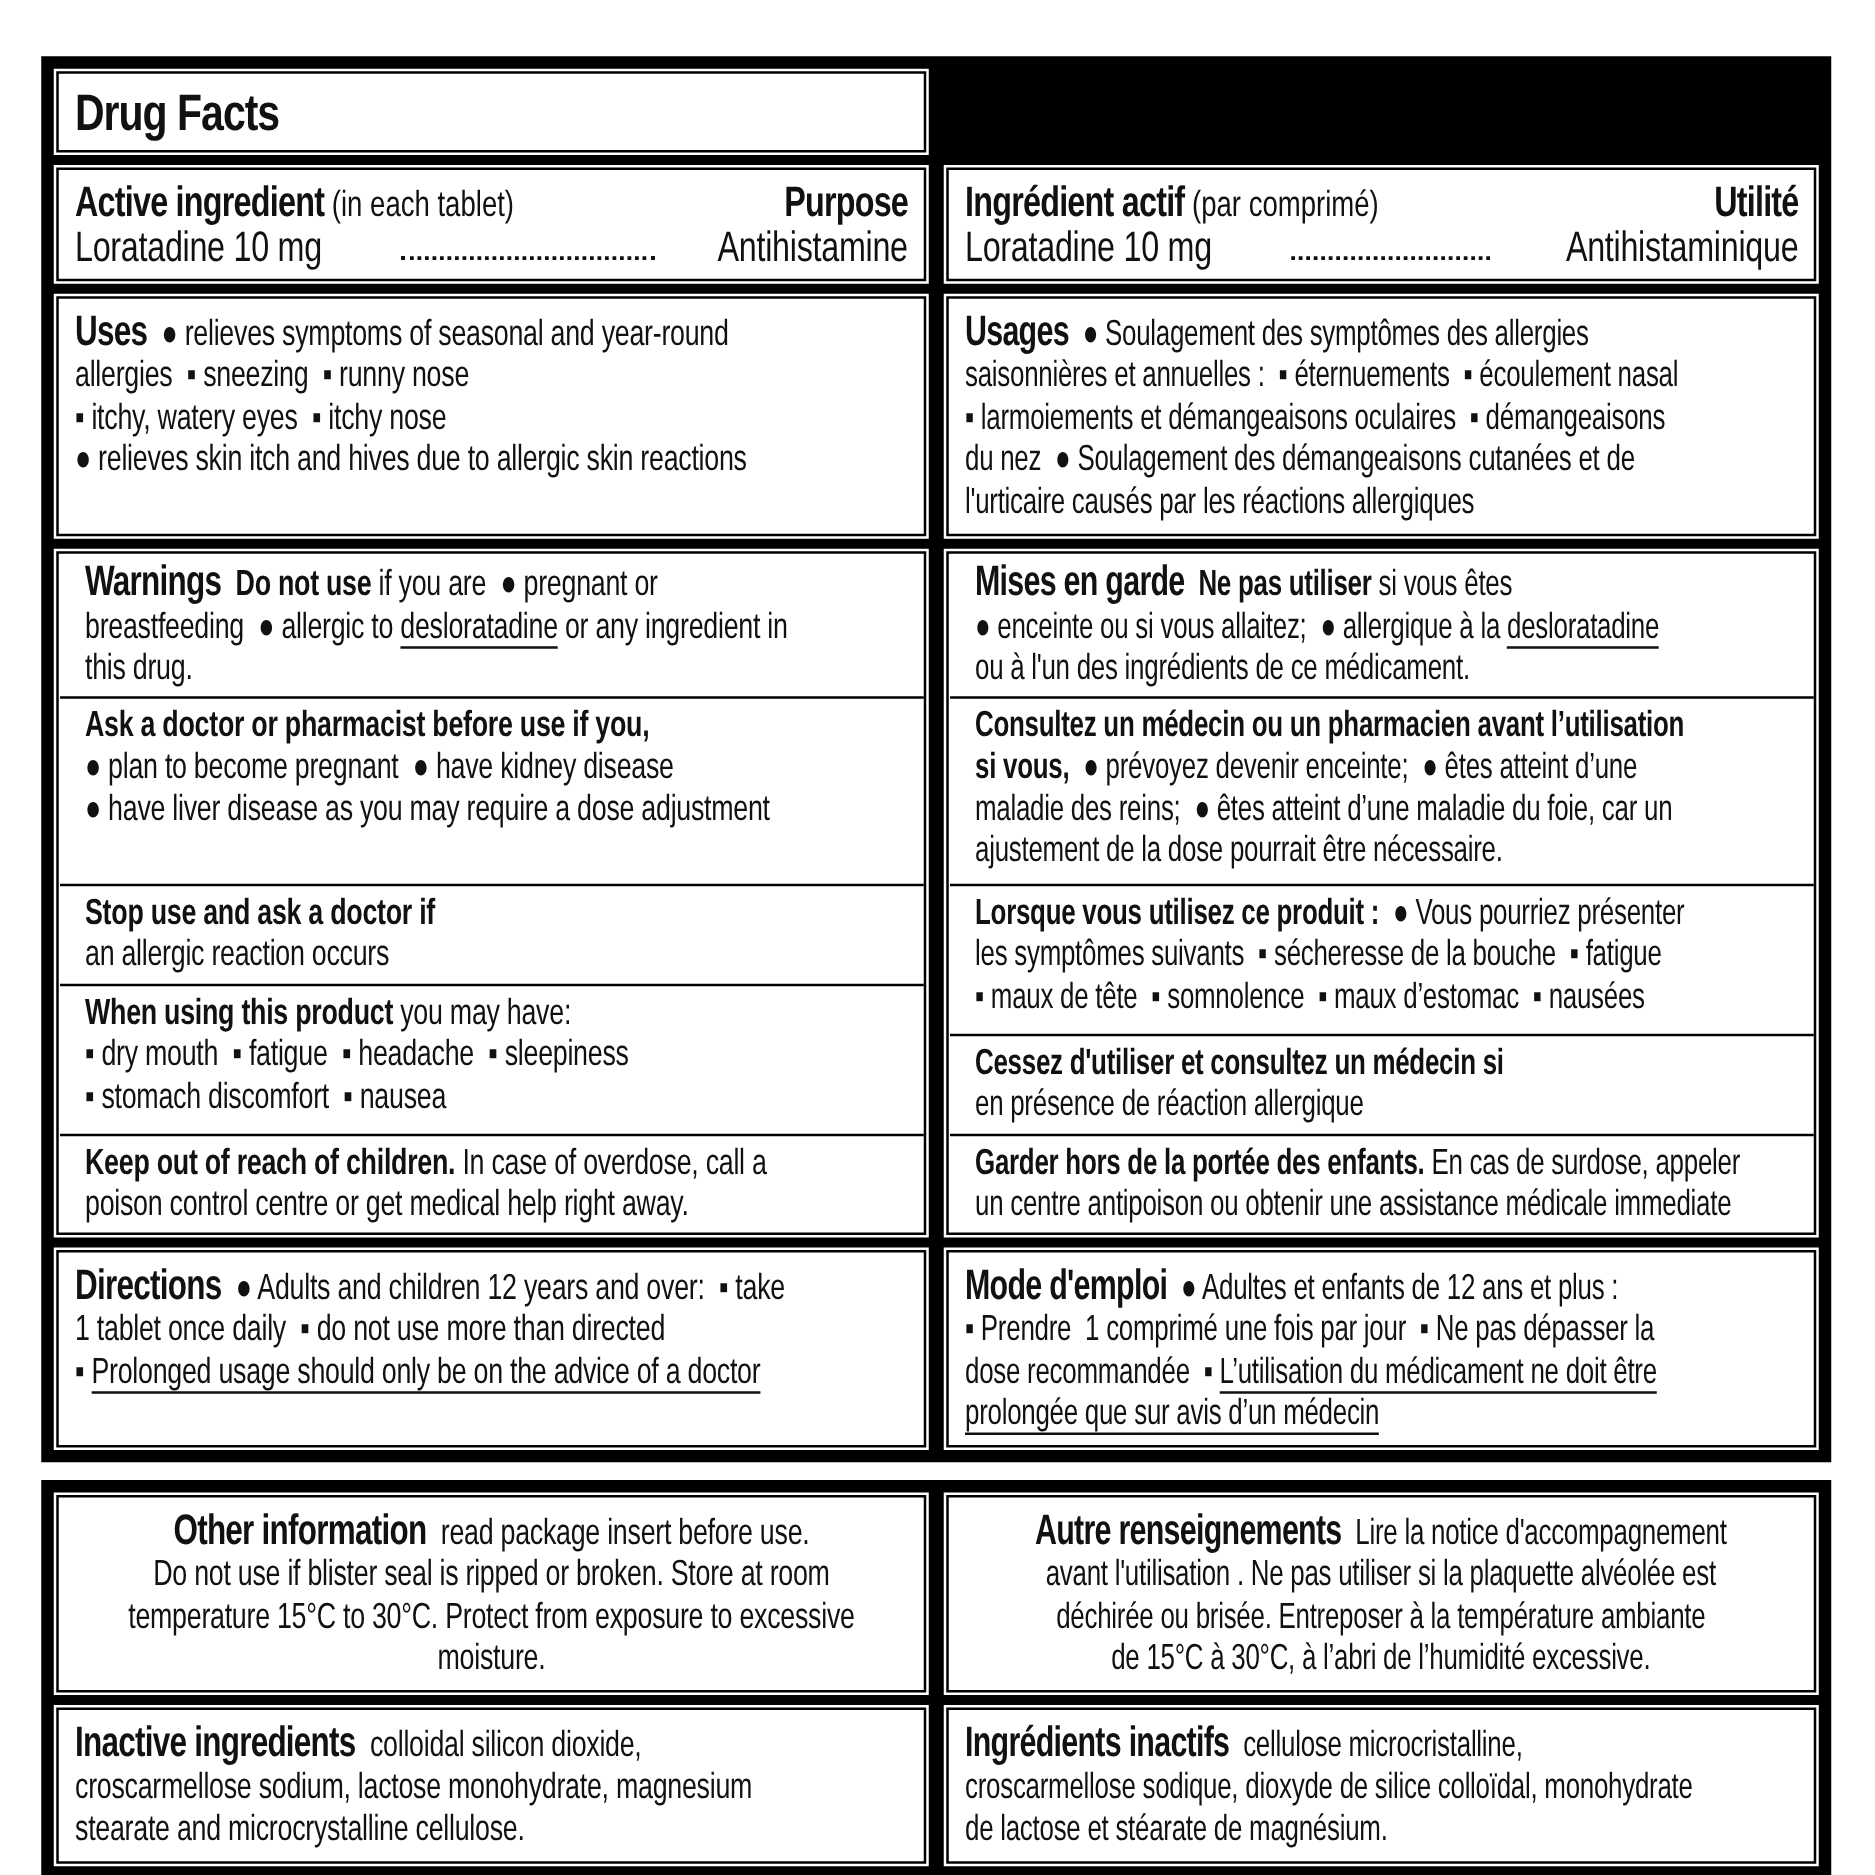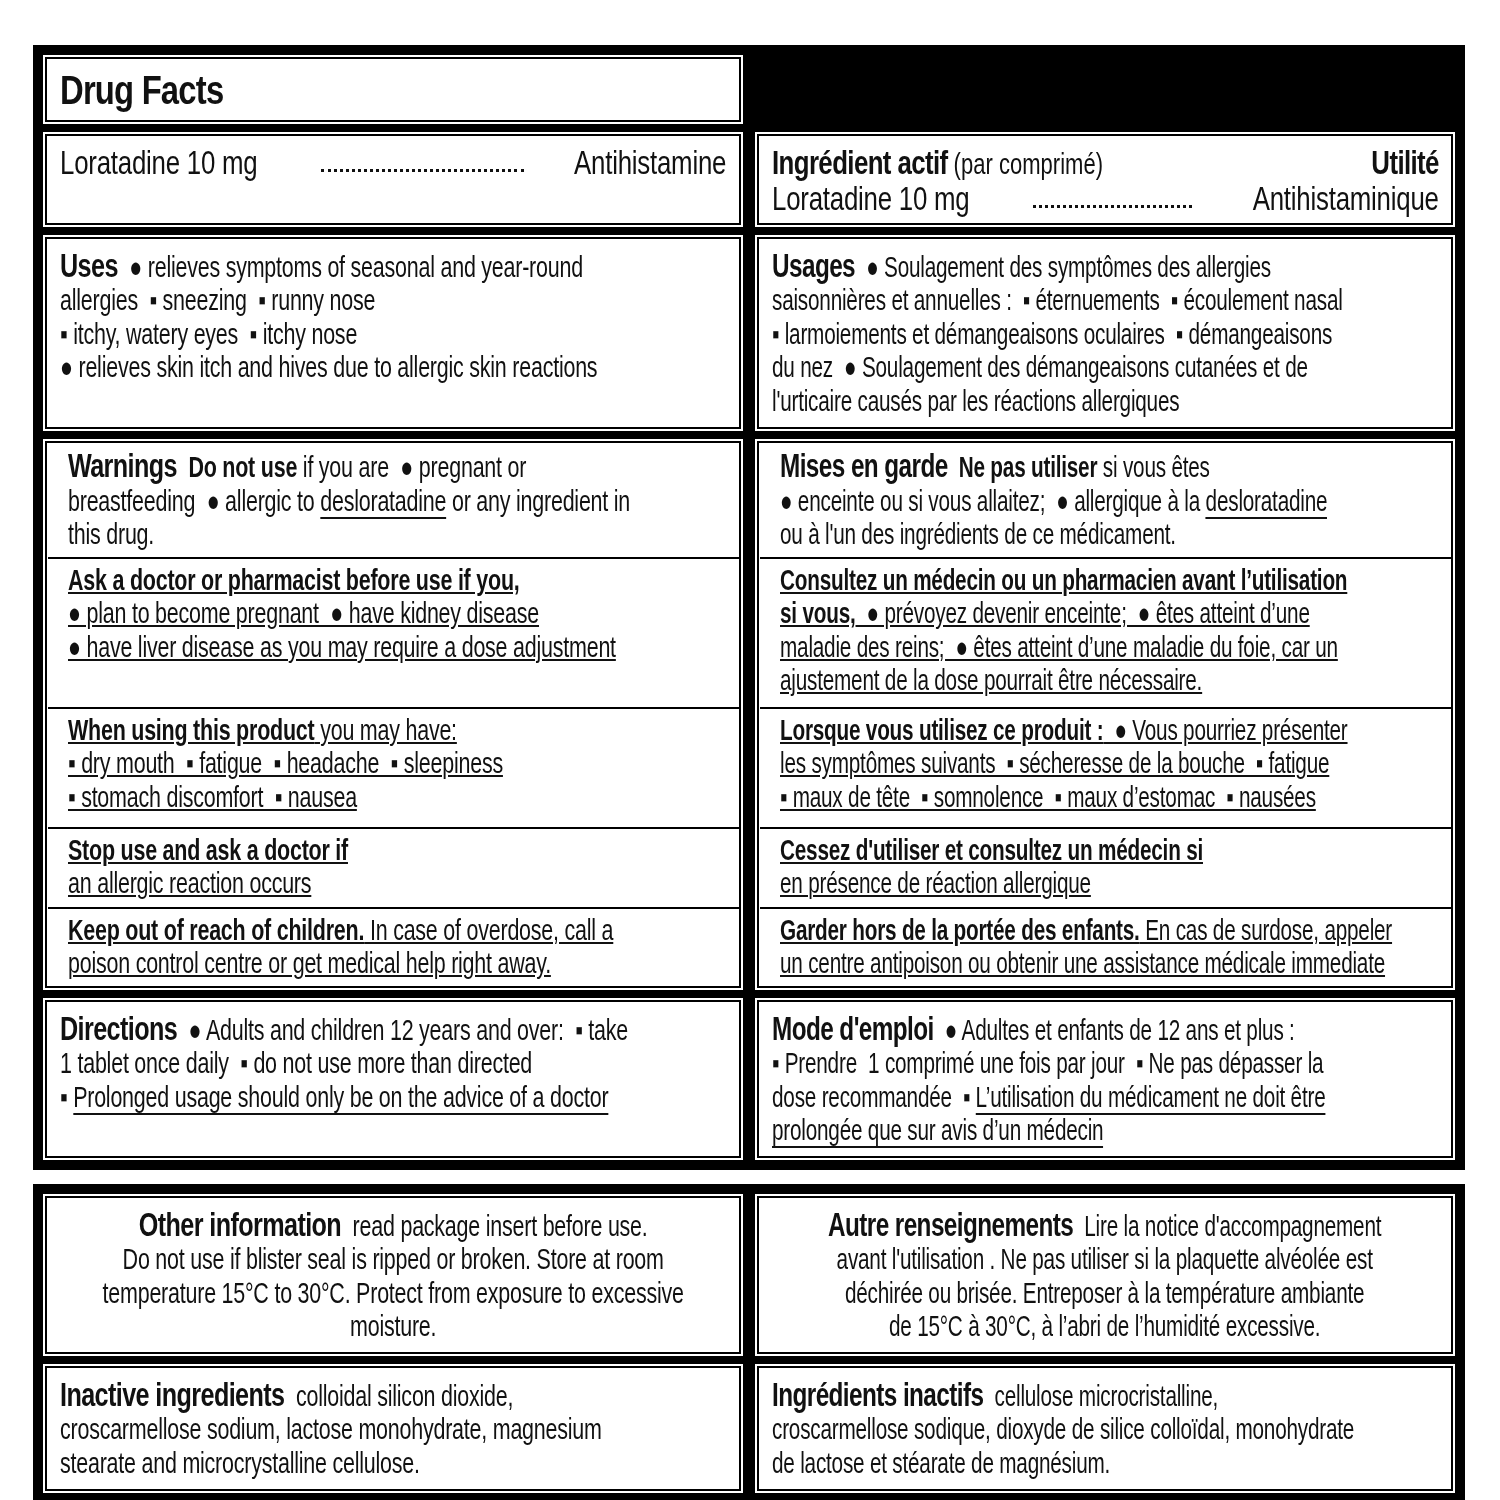--- a/index.html
+++ b/index.html
@@ -6,21 +6,21 @@
   body{font-family:"Liberation Sans","DejaVu Sans",sans-serif;font-stretch:condensed;color:#111;}
   .page{position:absolute;left:33px;top:45px;width:1432px;}
   .block{background:#000;padding:10px;display:flex;flex-direction:column;gap:8px;}
   .spacer{height:14px;background:#fff;}
   .row{display:grid;grid-template-columns:1fr 1fr;column-gap:12px;align-items:stretch;}
   .box{background:#fff;position:relative;display:flex;}
   .box::before{content:"";position:absolute;inset:2px;border:2.5px solid #000;pointer-events:none;}
   .inner{flex:1;display:flex;flex-direction:column;margin:4.5px;}
   .sec{padding:8px 12px;}
   .sub{padding:5px 20px;}
-  .sub + .sub{border-top:2.5px solid #000;text-decoration:underline;}
+  .sub + .sub{border-top:2.5px solid #000;}
   
   .r-head .box{min-height:58px;}
   .r-active .box{min-height:78px;}
   .r-uses .box{min-height:188px;}
   .r-mega .box{min-height:530px;}
   .r-dir .box{min-height:147px;justify-content:flex-end;}
   .r-other .box{min-height:150px;text-align:center;}
   .r-inactive .box{min-height:120px;}
   .r-q .box{min-height:44px;}
   .s-warn{min-height:98px;}
@@ -56,20 +56,28 @@
           <span class="title">Drug Facts</span>
         </div>
           </div>
       </div>
     </div>
 
     <div class="row r-active">
       <div class="box">
         <div class="inner">
             <div class="sec">
+          <div class="ai-head">
+            <span class="cl rich-inline">
+                  <div class="line"><span class="h">Active ingredient</span><span> (in each tablet)</span></div>
+                </span>
+            <span class="cr rich-inline">
+                  <div class="line"><span class="h">Purpose</span></div>
+                </span>
+          </div>
           <div class="ai-line">
             <span class="cl">Loratadine 10 mg</span>
             <span class="leader"></span>
             <span class="cr">Antihistamine</span>
           </div>
         </div>
           </div>
       </div>
       <div class="box fr">
         <div class="inner">
@@ -130,31 +138,31 @@
                 <div class="line"><span>this drug.</span></div>
               </div>
             </div>
           <div class="sub s-ask">
               <div class="rich">
                 <div class="line"><span class="b">Ask a doctor or pharmacist before use if you,</span></div>
                 <div class="line"><span>● plan to become pregnant  ● have kidney disease</span></div>
                 <div class="line"><span>● have liver disease as you may require a dose adjustment</span></div>
               </div>
             </div>
+          <div class="sub s-stop">
+              <div class="rich">
+                <div class="line"><span class="b">Stop use and ask a doctor if</span></div>
+                <div class="line"><span>an allergic reaction occurs</span></div>
+              </div>
+            </div>
           <div class="sub s-when">
               <div class="rich">
                 <div class="line"><span class="b">When using this product</span><span> you may have:</span></div>
                 <div class="line"><span>▪ dry mouth  ▪ fatigue  ▪ headache  ▪ sleepiness</span></div>
                 <div class="line"><span>▪ stomach discomfort  ▪ nausea</span></div>
-              </div>
-            </div>
-          <div class="sub s-stop">
-              <div class="rich">
-                <div class="line"><span class="b">Stop use and ask a doctor if</span></div>
-                <div class="line"><span>an allergic reaction occurs</span></div>
               </div>
             </div>
           <div class="sub s-keep">
               <div class="rich">
                 <div class="line"><span class="b">Keep out of reach of children.</span><span> In case of overdose, call a</span></div>
                 <div class="line"><span>poison control centre or get medical help right away.</span></div>
               </div>
             </div>
         </div>
       </div>

